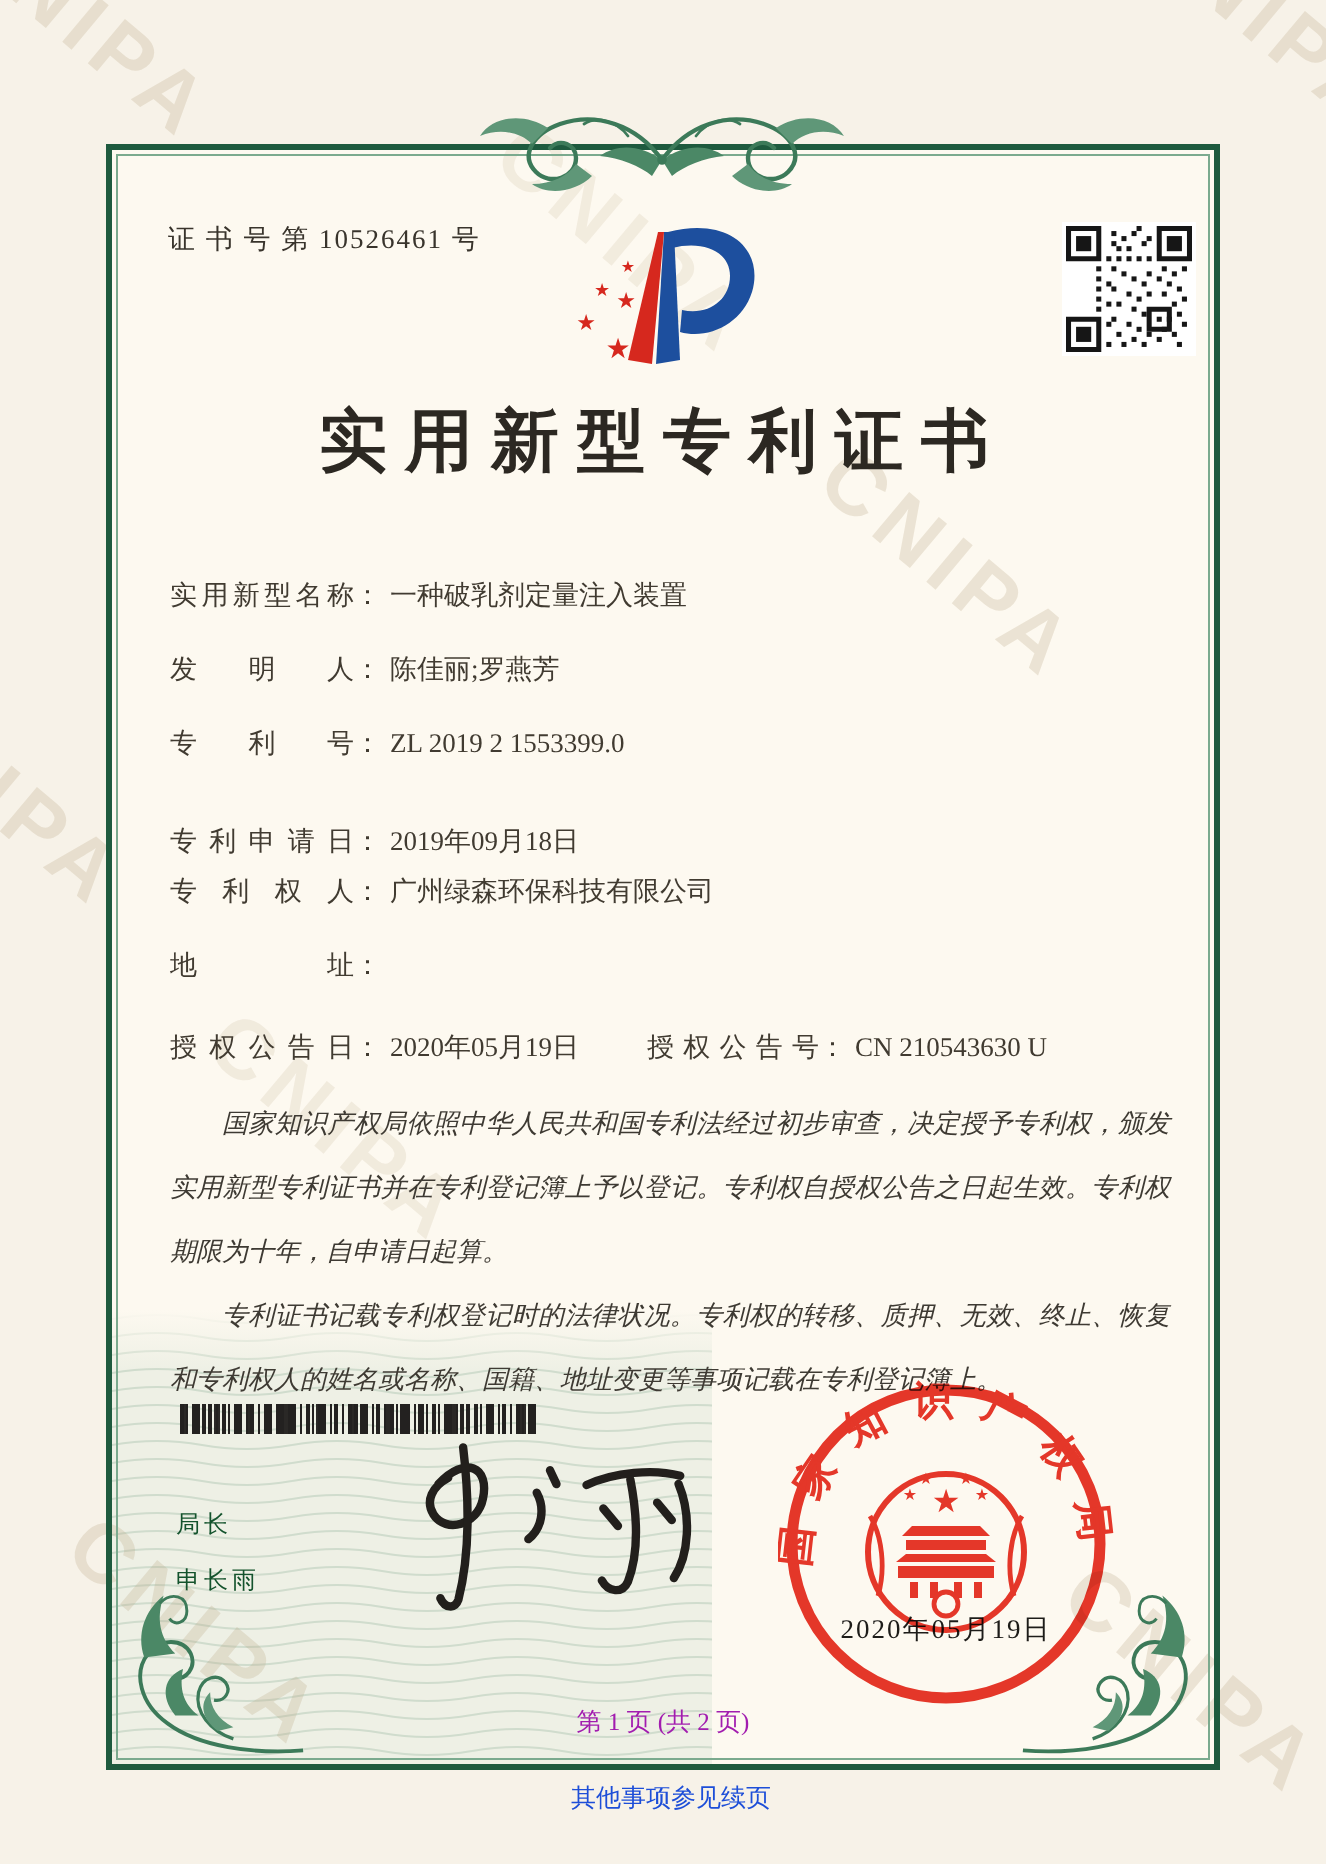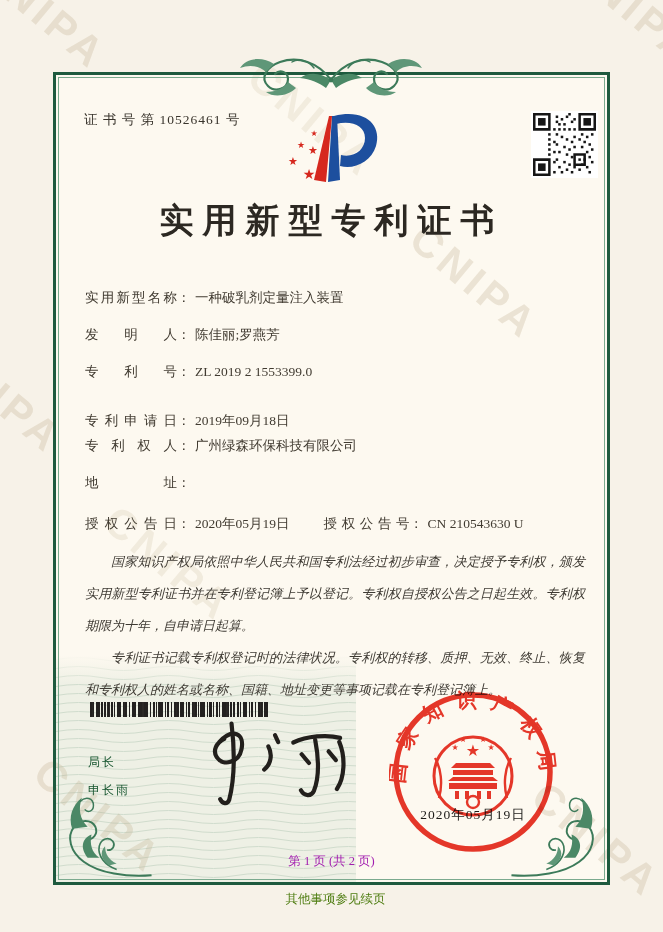--- a/index.html
+++ b/index.html
@@ -59,21 +59,21 @@
       repeating-linear-gradient(90deg,#232120 0 2px,transparent 2px 7px),
       repeating-linear-gradient(90deg,#232120 0 1px,transparent 1px 11px),
       repeating-linear-gradient(90deg,#2a2826 0 3px,transparent 3px 17px);}
   .signer{left:88px;top:748px;z-index:6;font-family:"Liberation Sans",sans-serif;
     font-size:12px;color:#14532d;letter-spacing:2px;line-height:28px;}
   .signature{left:190px;top:716px;width:180px;height:96px;z-index:7;}
   .seal{left:389px;top:688px;width:168px;height:168px;z-index:7;mix-blend-mode:multiply;}
   .seal-date{left:397px;top:806px;width:152px;text-align:center;z-index:8;
     font-size:13.5px;color:#1d1c1a;letter-spacing:1px;mix-blend-mode:multiply;}
   .page-num{left:0;right:0;top:853px;text-align:center;font-size:12.5px;color:#a21caf;z-index:6;}
-  .cont-note{left:8px;right:0;top:891px;text-align:center;font-size:12.5px;color:#4d7c0f;z-index:6;}
+  .cont-note{left:8px;right:0;top:891px;text-align:center;font-size:12.5px;color:#1d4ed8;z-index:6;}
 </style>
 </head>
 <body>
 
 <div class="layer cert-bg"></div>
 
 <svg class="layer waves">
   <defs>
     <pattern id="wv" width="90" height="9" patternUnits="userSpaceOnUse">
       <rect width="90" height="9" fill="#eef0e5"></rect>

